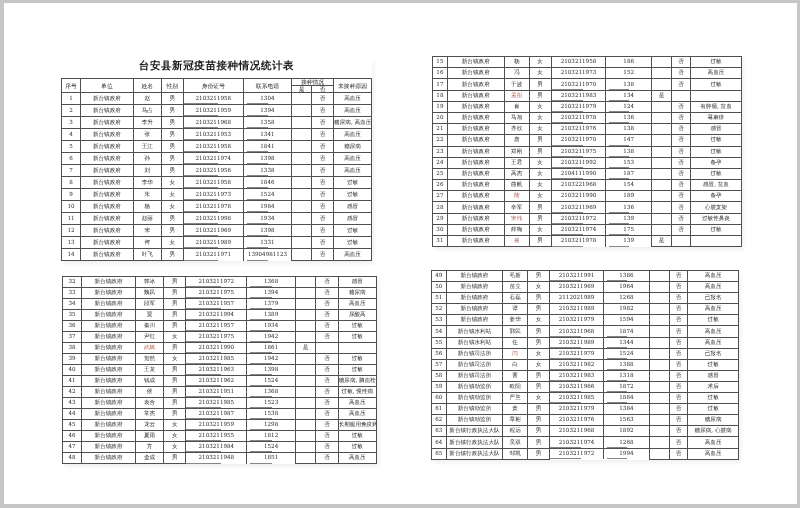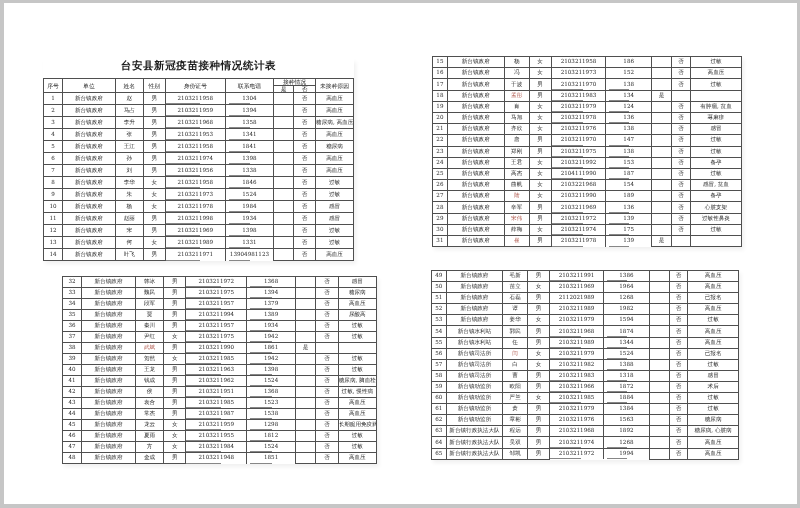--- a/index.html
+++ b/index.html
@@ -62,21 +62,21 @@
     background:linear-gradient(to right,#4f4f4f 2%,#4f4f4f 58%,rgba(0,0,0,0) 58%) left bottom/100% 0.7px no-repeat;
   }
   td.cut-ph{
     border-bottom:none;
     background:linear-gradient(to right,rgba(0,0,0,0) 0 6%,#4f4f4f 6% 52%,rgba(0,0,0,0) 52%) left bottom/100% 0.7px no-repeat;
   }
 </style>
 </head>
 <body>
 
-<div class="page pg1 setA page-shadow" style="left:39px;top:56px;width:311px;">
+<div class="page pg1 setA page-shadow" style="left:57px;top:56px;width:311px;">
   <div class="doc-title">台安县新冠疫苗接种情况统计表</div>
 <table>
       <colgroup>
         <col class="col-1">
         <col class="col-2">
         <col class="col-3">
         <col class="col-4">
         <col class="col-5">
         <col class="col-6">
         <col class="col-7">

